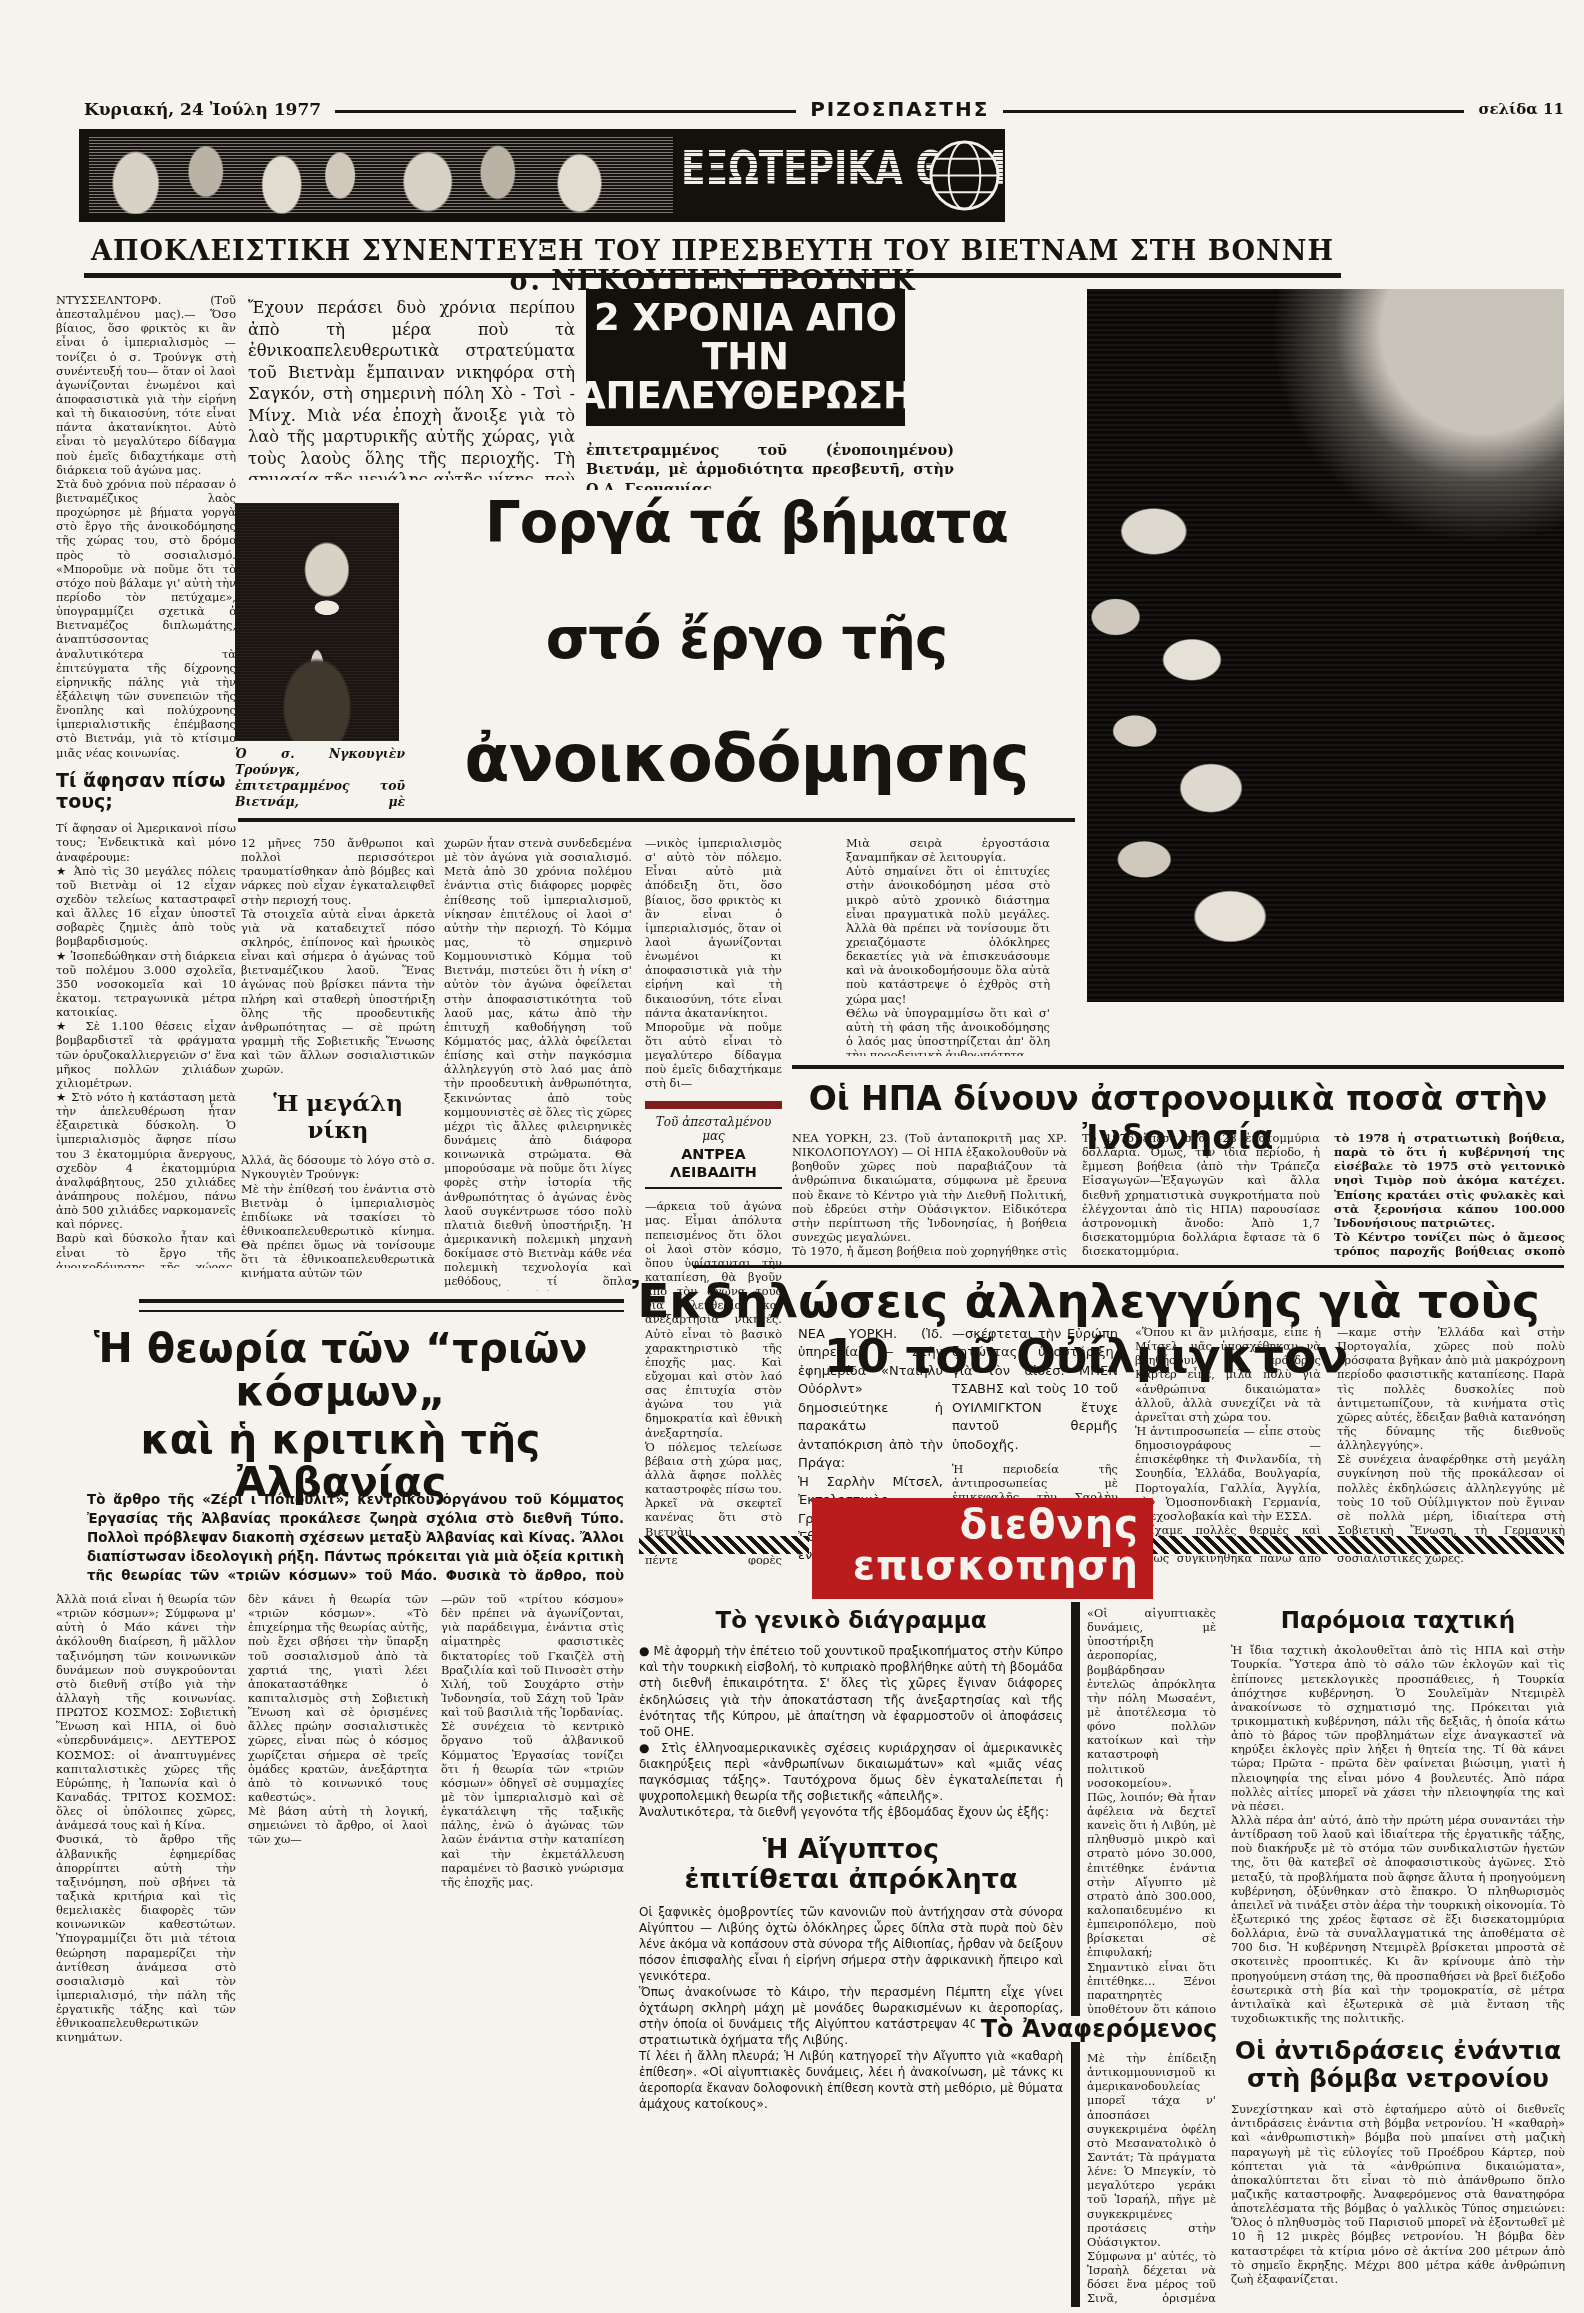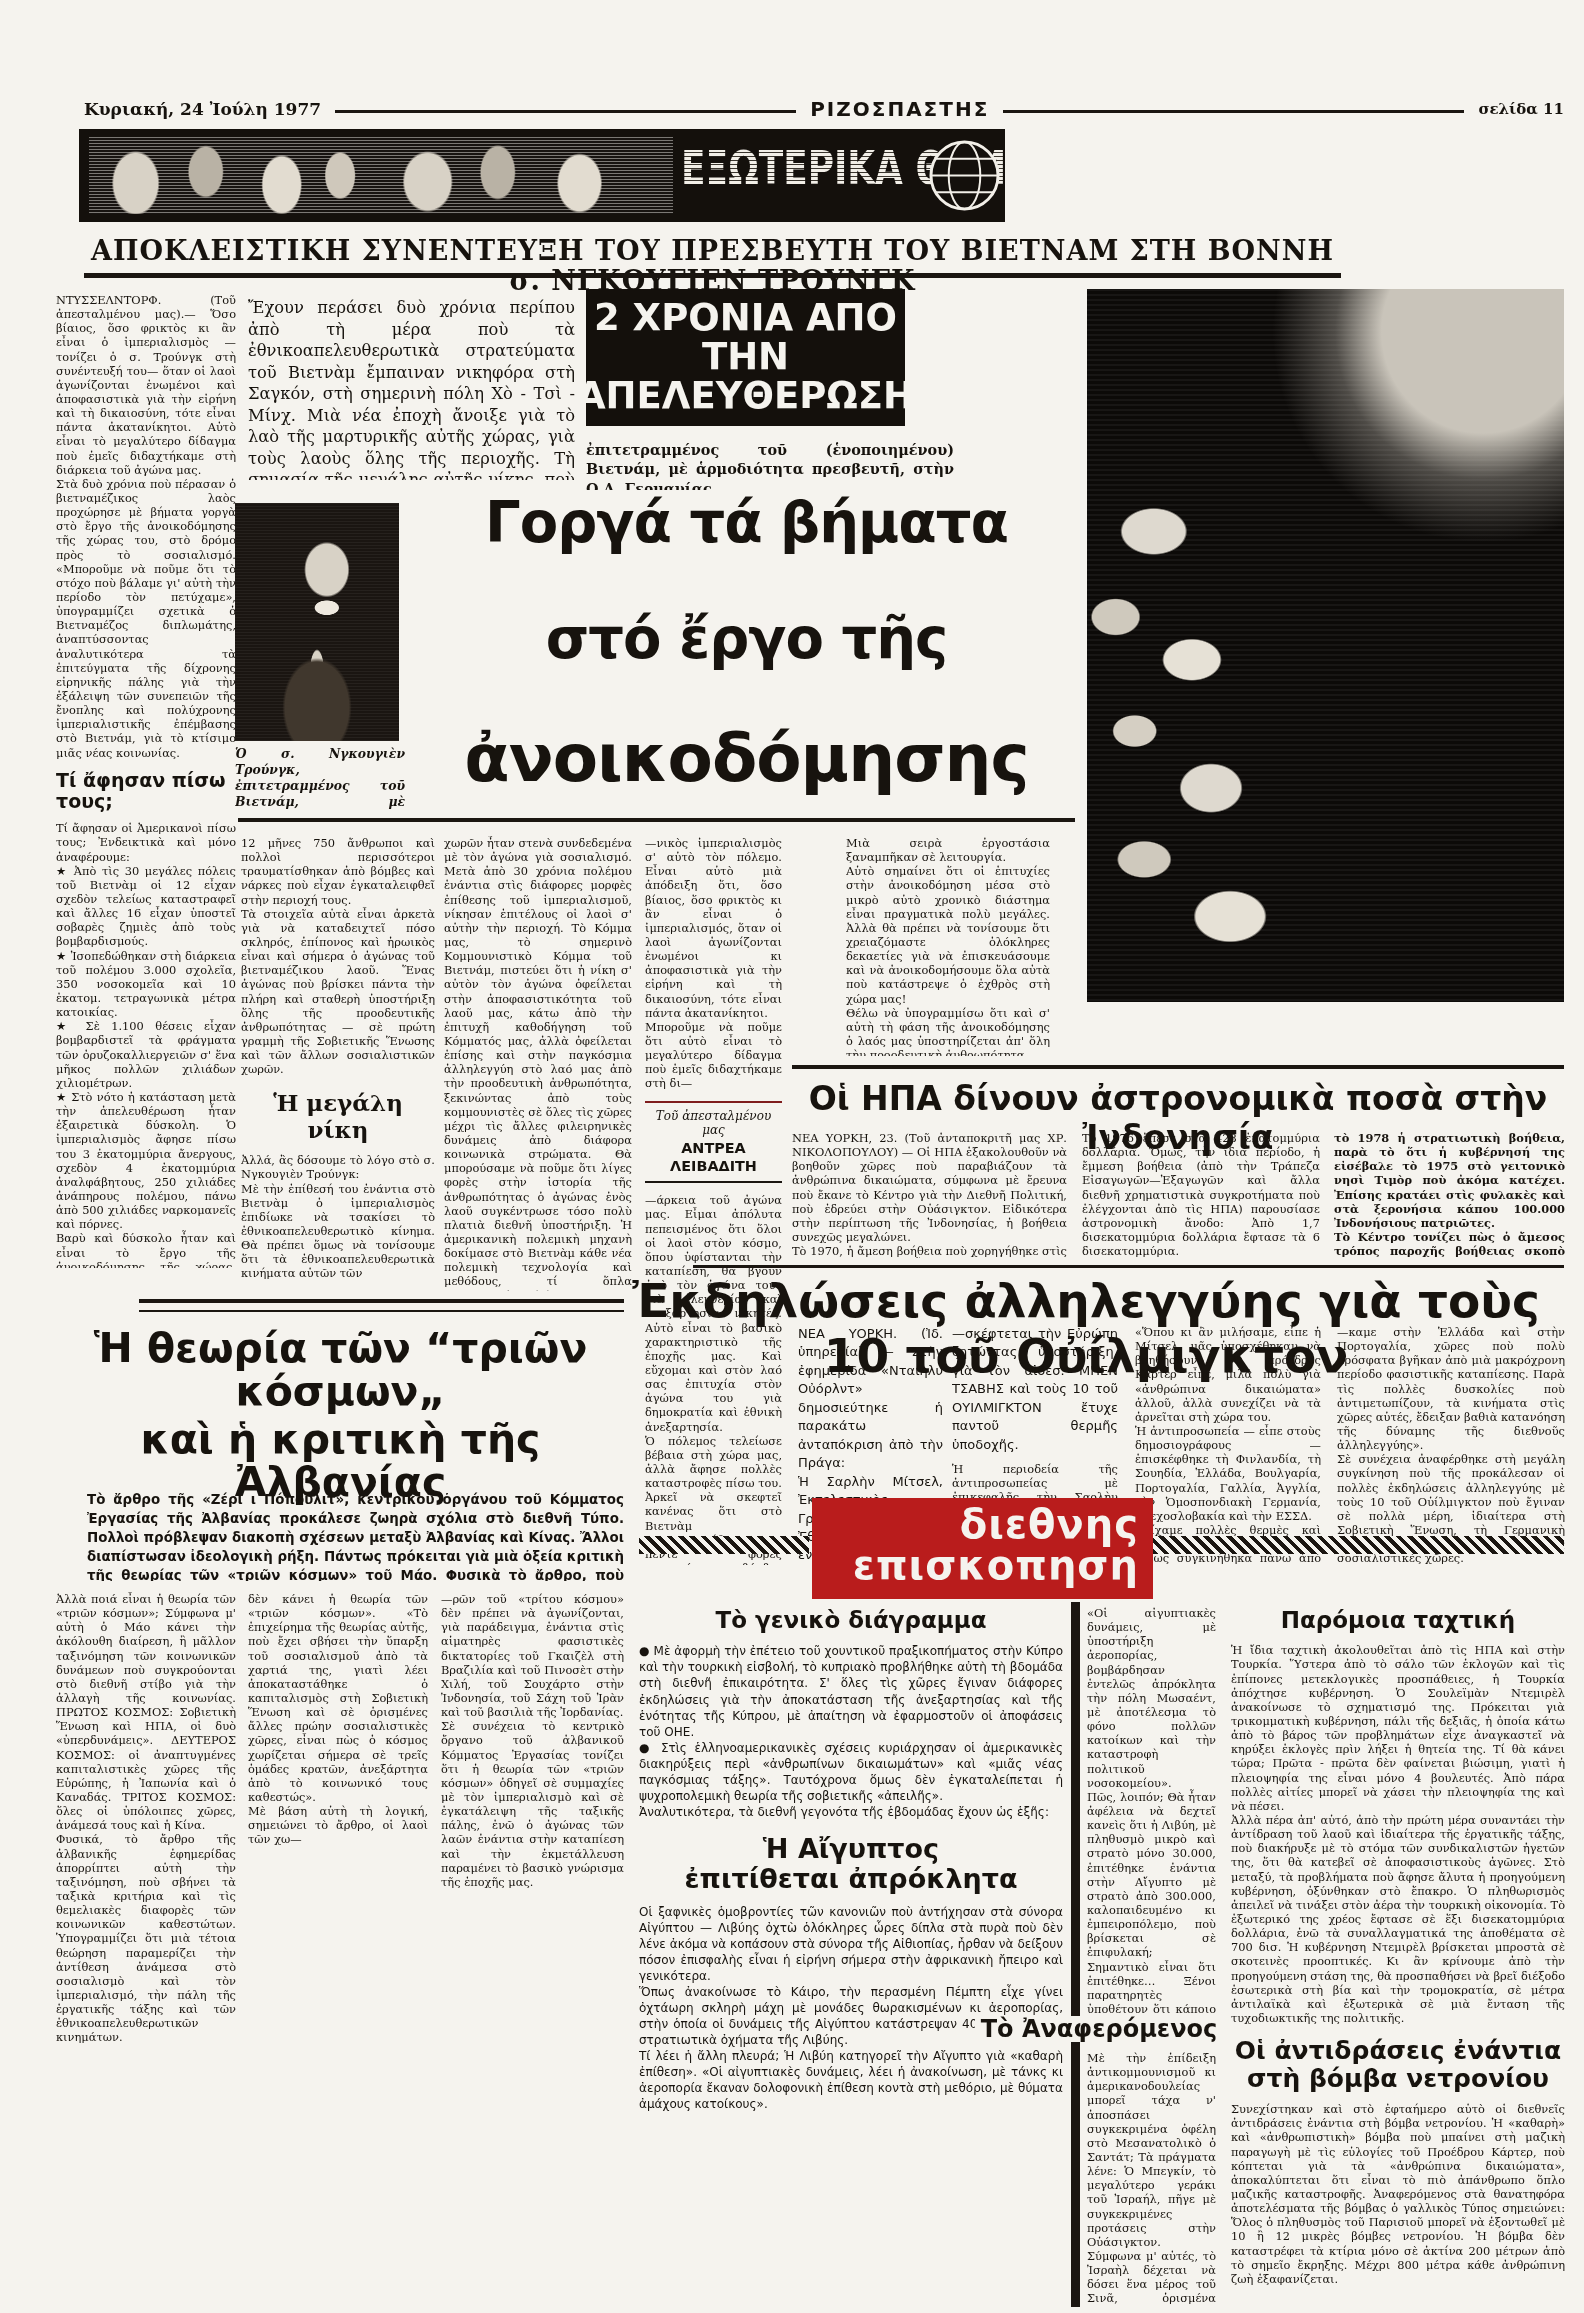--- a/index.html
+++ b/index.html
@@ -60,21 +60,21 @@
       radial-gradient(ellipse 44px 30px at 12% 80%,#cfc9bd 0 58%,rgba(0,0,0,0) 62%),
       radial-gradient(ellipse 59px 42px at 30% 88%,#e6e1d6 0 58%,rgba(0,0,0,0) 62%),
       repeating-linear-gradient(180deg,rgba(255,255,255,.05) 0 2px,rgba(0,0,0,0) 2px 5px);}
   .portrait{background-color:#1a1511;
     background-image:
       radial-gradient(ellipse 36px 44px at 56% 28%,#d8d2c6 0 58%,rgba(0,0,0,0) 63%),
       radial-gradient(ellipse 20px 12px at 56% 44%,#efeae0 0 58%,rgba(0,0,0,0) 63%),
       radial-gradient(ellipse 55px 79px at 50% 86%,#40372d 0 58%,rgba(0,0,0,0) 63%),
       radial-gradient(ellipse 12px 40px at 50% 72%,#d8d2c6 0 58%,rgba(0,0,0,0) 63%),
       repeating-linear-gradient(180deg,rgba(255,255,255,.05) 0 1px,rgba(0,0,0,0) 1px 3px);}
-  .byline-box{border-top:2px solid #7f1d1d;border-bottom:2px solid #1b1611;margin:10px 0;
+  .byline-box{border-top:8px solid #7f1d1d;border-bottom:2px solid #1b1611;margin:10px 0;
     padding:6px 2px;text-align:center;}
   .byline-box .lab{font:italic 12px/1.2 "DejaVu Serif",serif;}
   .byline-box .nam{font:bold 14.4px/1.25 "DejaVu Sans",sans-serif;margin-top:2px;}
   .arthead{font-family:"DejaVu Sans",sans-serif;font-weight:bold;text-align:center;}
   .lead-b{font:bold 13.4px/1.42 "DejaVu Sans",sans-serif;text-align:justify;white-space:pre-line;}
   .wilm-big{font:13px/1.42 "DejaVu Sans",sans-serif;text-align:justify;white-space:pre-line;overflow:hidden;}
   .rev-sans{font:12px/1.34 "DejaVu Sans",sans-serif;text-align:justify;white-space:pre-line;overflow:hidden;}
   .revhead{font:bold 23px/1.1 "DejaVu Sans",sans-serif;text-align:center;margin:6px 0 10px;white-space:pre-line;}
   .rev-title{background:#b91c1c;color:#f5f3ee;text-align:right;padding:6px 14px 8px 8px;}
   .rev-title .t{font:bold 40px/1.02 "DejaVu Sans",sans-serif;letter-spacing:1px;}

